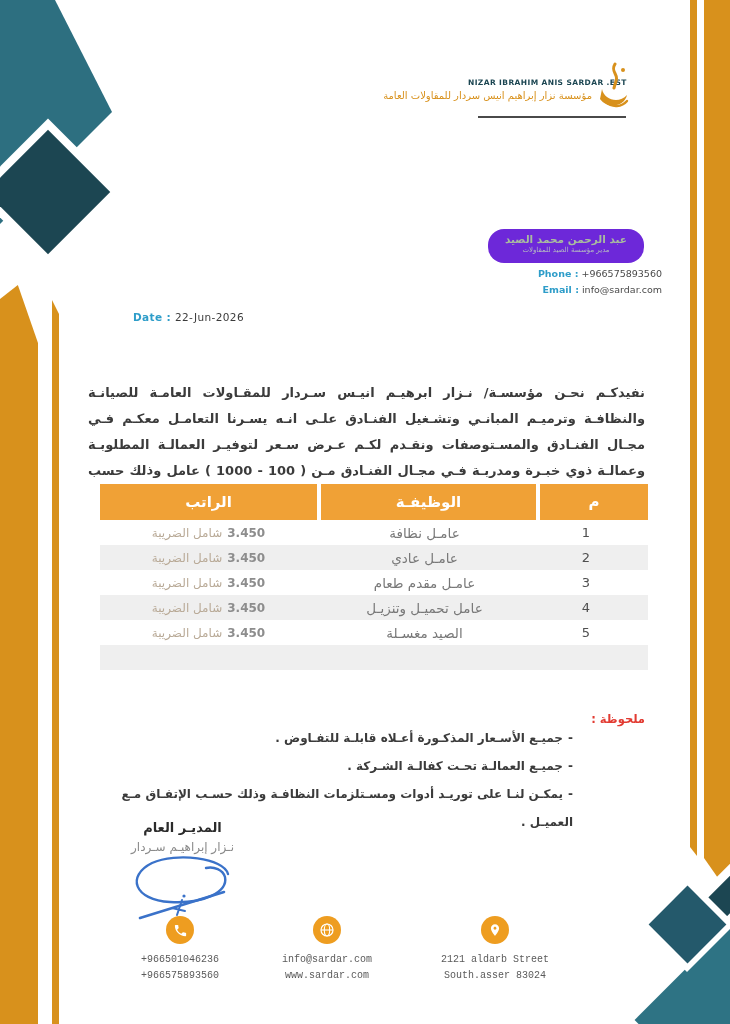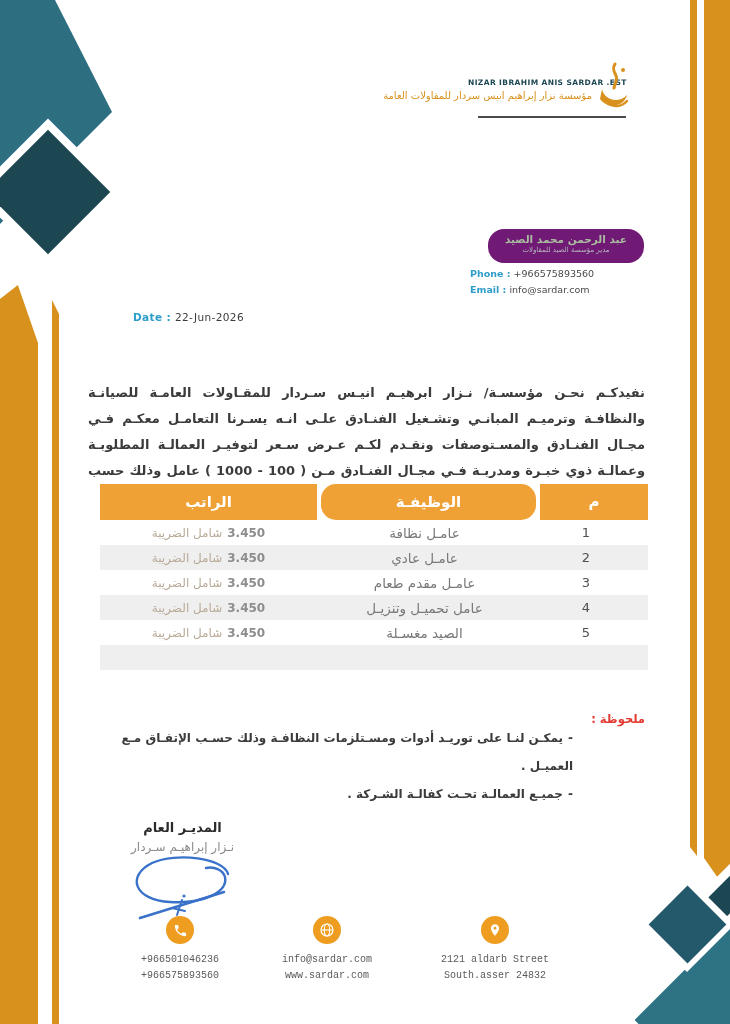--- a/index.html
+++ b/index.html
@@ -32,43 +32,43 @@
 
   
   .logo-text { position:absolute; left:468px; top:78px; width:124px; text-align:center; }
   .logo-en { font-size:7.5px; font-weight:bold; color:#1C4652; letter-spacing:0.4px; white-space:nowrap; }
   .logo-ar { font-size:10px; color:#D8911C; margin-top:3px; direction:rtl; white-space:nowrap; }
   .logo-emblem { position:absolute; left:598px; top:62px; }
   .logo-rule { position:absolute; left:478px; top:116px; width:148px; height:2px; background:#4a4a4a; }
 
   
   .stamp-box { position:absolute; left:488px; top:229px; width:156px; height:34px;
-    background:#701a75; text-align:center; direction:rtl; padding-top:4px;border-radius:16px; }
+    background:#6d28d9; text-align:center; direction:rtl; padding-top:4px;border-radius:16px; }
   .stamp-line1 { font-size:10.5px; font-weight:bold; color:#A9BC9F; line-height:13px; }
   .stamp-line2 { font-size:7px; color:#B6BCC0; line-height:9px; }
 
-  .contact-top { position:absolute; left:470px; top:266px; width:192px; text-align:left; }
+  .contact-top { position:absolute; left:470px; top:266px; width:192px; text-align:right; }
   .contact-top div { font-size:9.5px; line-height:16px; color:#4a4a4a; }
   .lbl-blue { color:#2E9DC9; font-weight:bold; }
 
   .date-line { position:absolute; left:133px; top:311px; font-size:10.5px; letter-spacing:0.4px; color:#3b3b3b; }
 
   
   .para { position:absolute; left:88px; width:557px; direction:rtl;
     text-align:justify; text-align-last:center; font-weight:bold;
     font-size:13px; line-height:26px; color:#3B3B3B; }
   .para-1 { top:380px; }
   .para-2 { top:658px; }
 
   
   .job-table { position:absolute; left:100px; top:484px; width:548px; }
   .t-head { display:flex; direction:ltr; height:36px; gap:4px; }
   .t-head .cell { background:#F0A136; color:#fff; font-weight:bold; font-size:15px;
     display:flex; align-items:center; justify-content:center; direction:rtl; }
-  .c-salary { width:217px; } .c-job { width:215px;border-radius:15px; } .c-no { width:108px; }
+  .c-salary { width:217px; } .c-job { width:215px; } .c-no { width:108px; }
   .t-row { display:flex; direction:ltr; height:25px; align-items:center; }
   .t-row.alt { background:#EFEFEF; }
   .t-row .cell { display:flex; align-items:center; justify-content:center; height:100%; }
   .t-row .c-salary { direction:rtl; gap:5px; font-size:12px; }
   .sal-num { color:#8D8D8D;font-weight:bold; }
   .sal-txt { color:#B9AA97; }
   .t-row .c-job { font-size:13.5px; color:#787878; direction:rtl; }
   .t-row .c-no { font-size:13px; color:#4F4F4F; }
   .t-row.empty { background:#EFEFEF; }
 
@@ -196,24 +196,27 @@
       <div class="cell c-job">الصيد مغسـلة</div>
       <div class="cell c-no">5</div>
     </div>
     <div class="t-row empty"></div>
   </div>
 
 
   <div class="note-title">ملحوظة :</div>
   <div class="bullets">
     <div class="bullet">
-      <span class="dash">-</span><span>يمكـن لنـا على توريـد أدوات ومسـتلزمات النظافـة وذلك حسـب الإتفـاق مـع العميـل .</span>
+      <span class="dash">-</span><span>جميـع الأسـعار المذكـورة أعـلاه قابلـة للتفـاوض .</span>
     </div>
     <div class="bullet">
       <span class="dash">-</span><span>جميـع العمالـة تحـت كفالـة الشـركة .</span>
+    </div>
+    <div class="bullet">
+      <span class="dash">-</span><span>يمكـن لنـا على توريـد أدوات ومسـتلزمات النظافـة وذلك حسـب الإتفـاق مـع العميـل .</span>
     </div>
   </div>
 
   <div class="sig-title">المديـر العام</div>
   <div class="sig-name">نـزار إبراهيـم  سـردار</div>
   <svg class="sig-svg" width="150" height="72" viewBox="0 0 150 72">
     <path d="M116 24 C112 8 64 2 40 13 C14 26 22 50 58 52 C92 54 116 42 113 27 C111 20 102 16 94 18" fill="none" stroke="#3A72C9" stroke-width="2.4" stroke-linecap="round"></path>
     <path d="M112 42 L28 68" fill="none" stroke="#3A72C9" stroke-width="2.6" stroke-linecap="round"></path>
     <path d="M70 50 l-5 15 m-5 -7 l13 3" fill="none" stroke="#3A72C9" stroke-width="2" stroke-linecap="round"></path>
     <circle cx="72" cy="46" r="1.6" fill="#3A72C9"></circle>
@@ -241,16 +244,16 @@
     <div class="f-line">www.sardar.com</div>
   </div>
 
   <div class="f-col f-col-3">
     <div class="f-icon">
       <svg width="14" height="14" viewBox="0 0 24 24">
         <path fill="#ffffff" d="M12 2C8.13 2 5 5.13 5 9c0 5.25 7 13 7 13s7-7.75 7-13c0-3.87-3.13-7-7-7zm0 9.5c-1.38 0-2.5-1.12-2.5-2.5s1.12-2.5 2.5-2.5 2.5 1.12 2.5 2.5-1.12 2.5-2.5 2.5z"></path>
       </svg>
     </div>
     <div class="f-line">2121 aldarb Street</div>
-    <div class="f-line">South.asser 24832</div>
+    <div class="f-line">South.asser 83024</div>
   </div>
 
 </div>
 
 </body></html>

